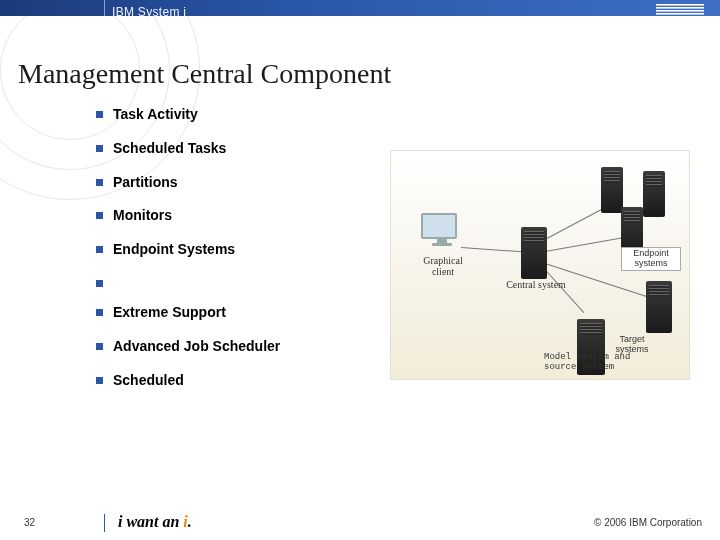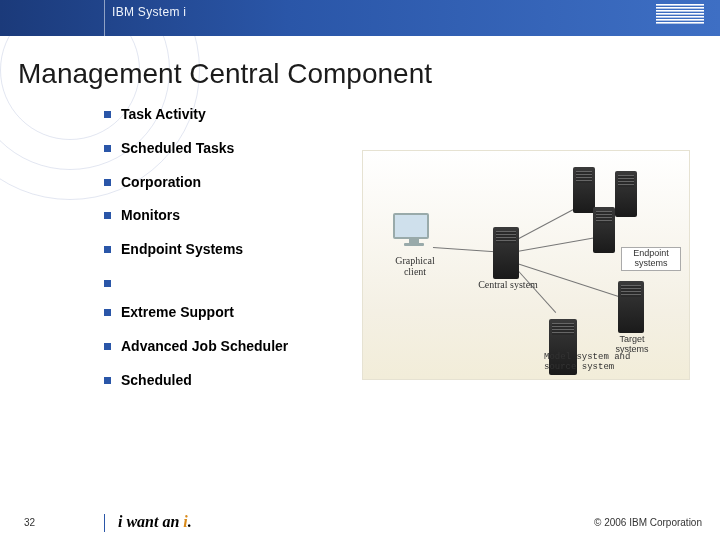--- a/index.html
+++ b/index.html
@@ -22,21 +22,21 @@
     border: 1px solid rgba(60,90,160,0.15);
     border-radius: 50%;
   }
   .decor-circles .c1 { width: 140px; height: 140px; top: 40px; left: 40px; }
   .decor-circles .c2 { width: 200px; height: 200px; top: 10px; left: 10px; }
   .decor-circles .c3 { width: 260px; height: 260px; top: -20px; left: -20px; }
 
   .header-bar {
     position: absolute;
     top: 0; left: 0; right: 0;
-    height: 36px;
+    height: 16px;
     background: linear-gradient(to right, #1b3a7a 0%, #2a56a8 40%, #3e6fc4 100%);
     display: flex;
     align-items: center;
     color: #e6ecf7;
   }
   .vrule-top {
     position: absolute;
     left: 104px;
     top: 0; bottom: 0;
     width: 1px;
@@ -57,25 +57,26 @@
   }
   .ibm-logo svg { display: block; }
 
   .slide-title {
     position: absolute;
     left: 18px;
     top: 58px;
     font-size: 28px;
     font-weight: 400;
     color: #1b1b1b;
+    font-family: Liberation Serif, serif;
   }
 
   .bullets {
     position: absolute;
-    left: 104px;
+    left: 96px;
     top: 106px;
     width: 300px;
   }
   .bullet-item {
     display: flex;
     align-items: flex-start;
     margin-bottom: 17px;
   }
   .bullet-square {
     width: 7px; height: 7px;
@@ -88,21 +89,21 @@
     font-size: 14px;
     font-weight: bold;
     color: #000;
     line-height: 1.2;
   }
 
   .diagram {
     position: absolute;
     right: 30px;
     top: 150px;
-    width: 328px;
+    width: 300px;
     height: 230px;
     background: linear-gradient(to bottom, #ffffff, #f4f0e4 70%, #f2edd9);
     border: 1px solid #e6e2d2;
   }
   .dg-label {
     position: absolute;
     font-size: 10px;
     color: #333;
     font-family: "Times New Roman", serif;
     line-height: 1.1;
@@ -228,21 +229,21 @@
   <div class="bullet-item">
       <div class="bullet-square"></div>
       <div class="bullet-text">Task Activity</div>
     </div>
   <div class="bullet-item">
       <div class="bullet-square"></div>
       <div class="bullet-text">Scheduled Tasks</div>
     </div>
   <div class="bullet-item">
       <div class="bullet-square"></div>
-      <div class="bullet-text">Corporation</div>
+      <div class="bullet-text">Partitions</div>
     </div>
   <div class="bullet-item">
       <div class="bullet-square"></div>
       <div class="bullet-text">Monitors</div>
     </div>
   <div class="bullet-item">
       <div class="bullet-square"></div>
       <div class="bullet-text">Endpoint Systems</div>
     </div>
   <div class="bullet-item">

